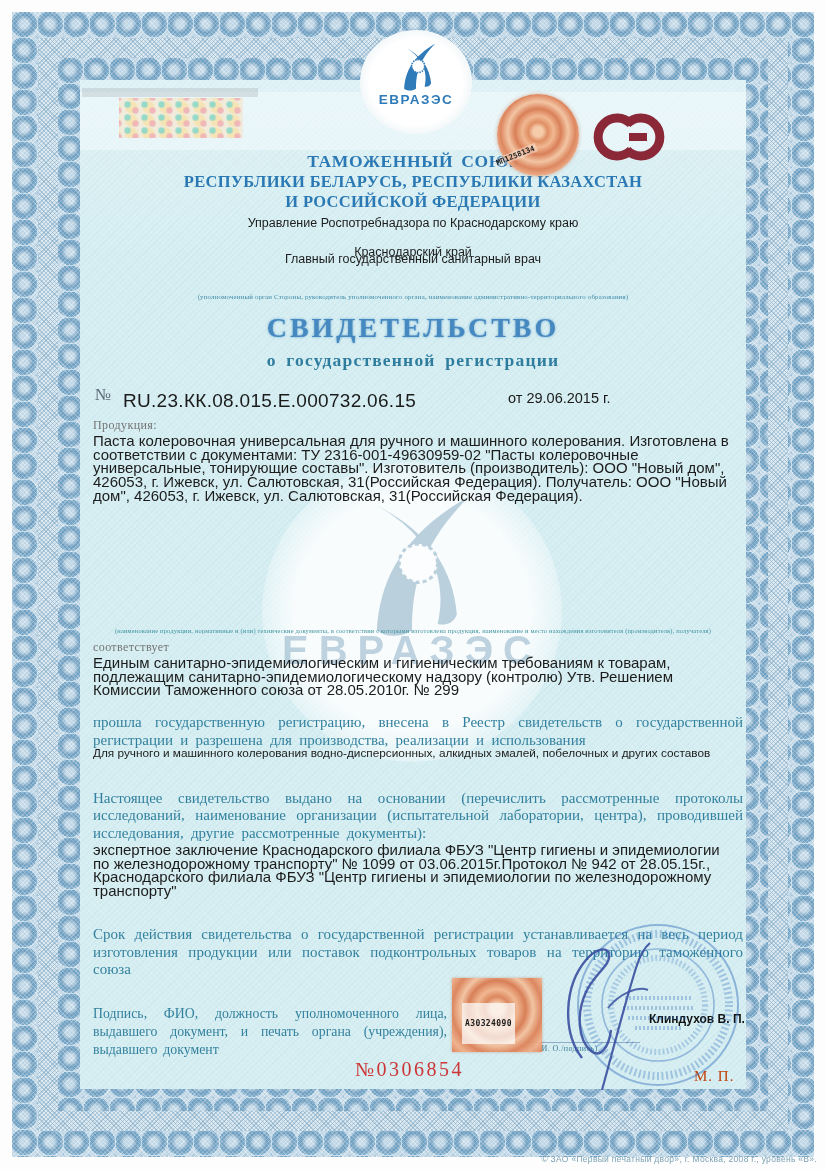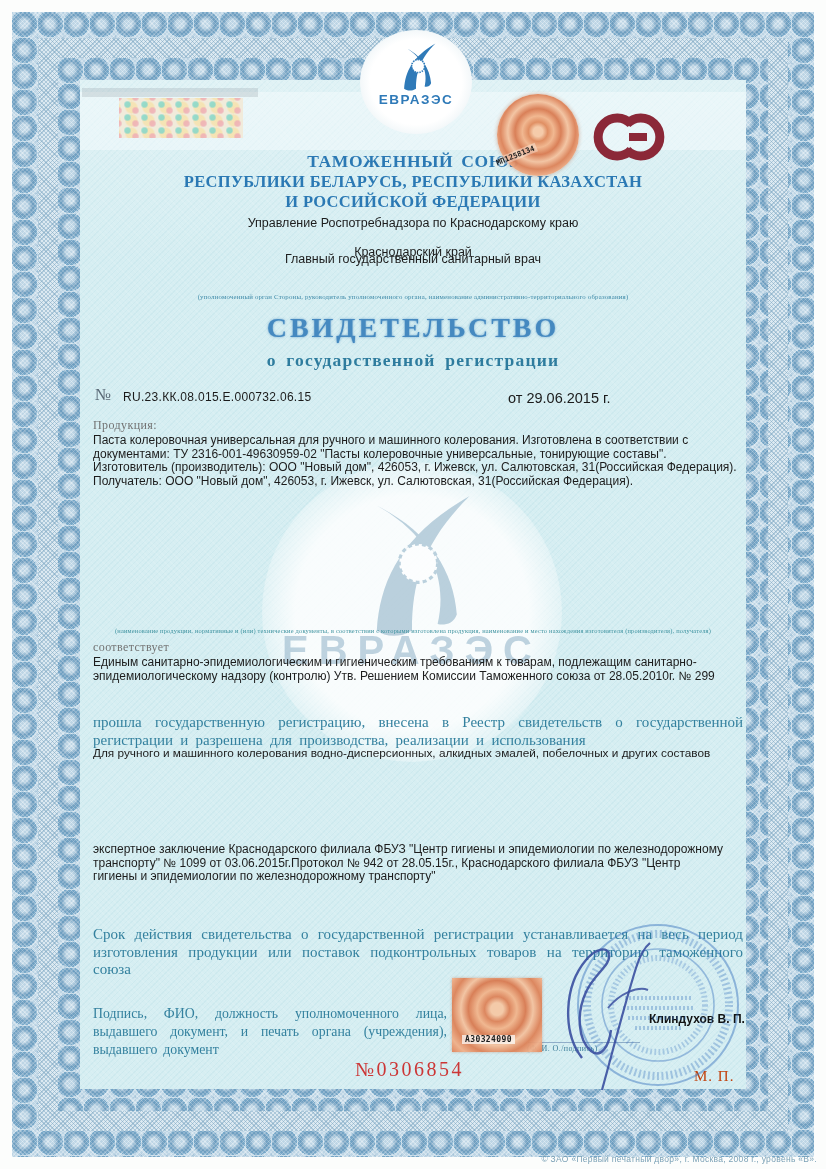--- a/index.html
+++ b/index.html
@@ -56,32 +56,32 @@
     left:0;right:0;top:312px;text-align:center;color:#4589c0;font-weight:bold;
     font-size:28px;letter-spacing:3px;text-shadow:0 0 2.5px rgba(69,137,192,.75);
   }
   .title-sub{
     left:0;right:0;top:350px;text-align:center;color:#2e7c9e;font-weight:bold;
     font-size:17.5px;letter-spacing:1.2px;word-spacing:4px;
   }
   
   .no-sign{left:95px;top:385px;font-size:17px;color:#5b6b78;}
   .no-value{left:123px;top:390px;font-family:"Liberation Sans","DejaVu Sans",sans-serif;
-    font-size:12px;color:#1b1b1b;letter-spacing:.3px;}
+    font-size:19px;color:#1b1b1b;letter-spacing:.3px;}
   .no-date{left:508px;top:390px;font-family:"Liberation Sans","DejaVu Sans",sans-serif;
     font-size:14.5px;color:#1b1b1b;}
   
   .teal-label{color:#737373;font-size:12px;letter-spacing:.4px;}
   .teal-par{
     color:#33809e;font-size:15px;line-height:18.4px;text-align:justify;
     word-spacing:3.5px;
   }
   .sans-par{
     font-family:"Liberation Sans","DejaVu Sans",sans-serif;color:#1c1c1c;
-    font-size:12px;line-height:13.7px;
+    font-size:15px;line-height:13.7px;
   }
   .p-label{left:93px;top:418px;}
   .p-text{left:93px;top:434px;width:650px;}
   .c-label{left:93px;top:640px;}
   .c-text{left:93px;top:656px;width:650px;}
   .reg-text{left:93px;top:699px;width:650px;margin-top:14px;}
   .usage-text{left:93px;top:747px;width:650px;font-size:11.8px;}
   .basis-label{left:93px;top:790px;width:650px;line-height:17.4px;}
   .basis-text{left:93px;top:843px;width:634px;line-height:13.6px;}
   .validity-text{left:93px;top:926px;width:650px;line-height:17.6px;}
@@ -125,21 +125,21 @@
     background:rgba(255,246,235,.4);padding:0 2px;
   }
   .holo-square{
     left:452px;top:978px;width:90px;height:74px;z-index:6;opacity:.95;
     background:radial-gradient(circle at 50% 42%, #f6c9a6 0 10%, #dd8258 20%, #f2b58c 32%, #d97a50 46%, #f4c3a0 58%, #dd8258 72%, #f0b08a 86%, #e0835a 100%);
     box-shadow:0 0 3px rgba(180,90,50,.4);
   }
   .holo-square-code{
     position:absolute;left:10px;bottom:8px;
     font-family:"DejaVu Sans Mono",monospace;font-size:8px;font-weight:bold;color:#101010;
-    background:rgba(255,255,255,.72);padding:0 3px;letter-spacing:.4px;
+    background:rgba(255,255,255,.72);padding:16px 3px;letter-spacing:.4px;
   }
   .iridescent{
     left:119px;top:98px;width:124px;height:40px;z-index:2;opacity:.85;
     background-color:#f3ead6;
     background-image:
       radial-gradient(circle, rgba(110,210,195,.8) 2.5px, rgba(110,210,195,0) 4px),
       radial-gradient(circle, rgba(240,160,170,.8) 2.5px, rgba(240,160,170,0) 4px),
       radial-gradient(circle, rgba(250,220,150,.7) 5px, rgba(250,220,150,0) 7px);
     background-size:17px 13px,17px 13px,17px 13px;
     background-position:0 0,8px 6px,4px 3px;
@@ -207,20 +207,21 @@
   <div class="abs teal-label p-label z-text">Продукция:</div>
   <div class="abs sans-par p-text z-text">Паста колеровочная универсальная для ручного и машинного колерования. Изготовлена в соответствии с документами: ТУ 2316-001-49630959-02 "Пасты колеровочные универсальные, тонирующие составы". Изготовитель (производитель): ООО "Новый дом", 426053, г. Ижевск, ул. Салютовская, 31(Российская Федерация). Получатель: ООО "Новый дом", 426053, г. Ижевск, ул. Салютовская, 31(Российская Федерация).</div>
   <div class="abs tiny-note note2 z-text">(наименование продукции, нормативные и (или) технические документы, в соответствии с которыми изготовлена продукция, наименование и место нахождения изготовителя (производителя), получателя)</div>
 
   <div class="abs teal-label c-label z-text">соответствует</div>
   <div class="abs sans-par c-text z-text">Единым санитарно-эпидемиологическим и гигиеническим требованиям к товарам, подлежащим санитарно-эпидемиологическому надзору (контролю) Утв. Решением Комиссии Таможенного союза от 28.05.2010г. № 299</div>
 
   <div class="abs teal-par reg-text z-text">прошла государственную регистрацию, внесена в Реестр свидетельств о государственной регистрации и разрешена для производства, реализации и использования</div>
   <div class="abs sans-par usage-text z-text">Для ручного и машинного колерования водно-дисперсионных, алкидных эмалей, побелочных и других составов</div>
 
+  <div class="abs teal-par basis-label z-text">Настоящее свидетельство выдано на основании (перечислить рассмотренные протоколы исследований, наименование организации (испытательной лаборатории, центра), проводившей исследования, другие рассмотренные документы):</div>
   <div class="abs sans-par basis-text z-text">экспертное заключение Краснодарского филиала ФБУЗ "Центр гигиены и эпидемиологии по железнодорожному транспорту" № 1099 от 03.06.2015г.Протокол № 942 от 28.05.15г., Краснодарского филиала ФБУЗ "Центр гигиены и эпидемиологии по железнодорожному транспорту"</div>
 
   <div class="abs teal-par validity-text z-text">Срок действия свидетельства о государственной регистрации устанавливается на весь период изготовления продукции или поставок подконтрольных товаров на территорию таможенного союза</div>
 
   <div class="abs teal-par sig-label z-text">Подпись, ФИО, должность уполномоченного лица, выдавшего документ, и печать органа (учреждения), выдавшего документ</div>
   <div class="abs holo-square">
     <span class="holo-square-code">А30324090</span>
   </div>
 
   <svg class="abs stamp" width="170" height="170" viewBox="0 0 170 170">

